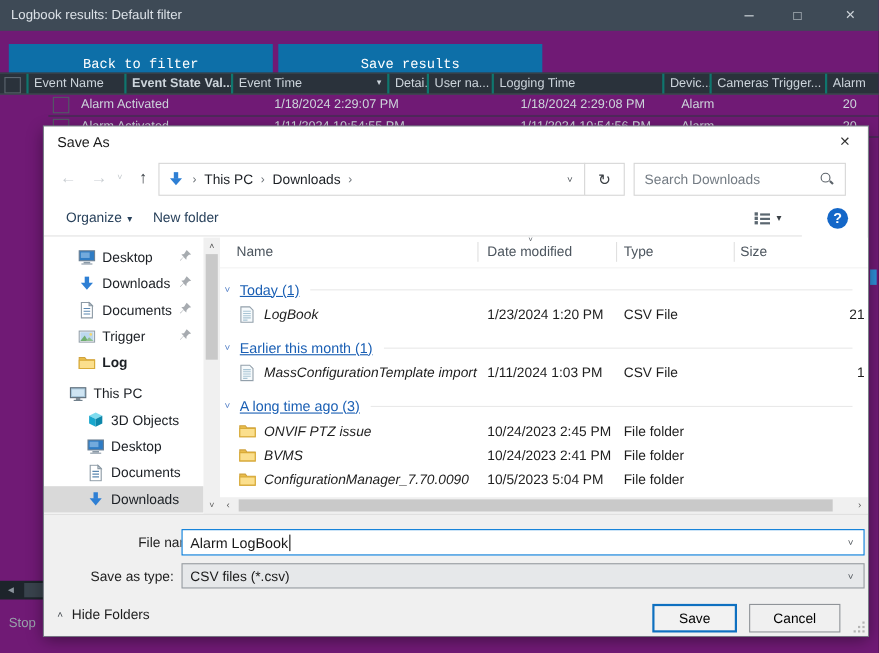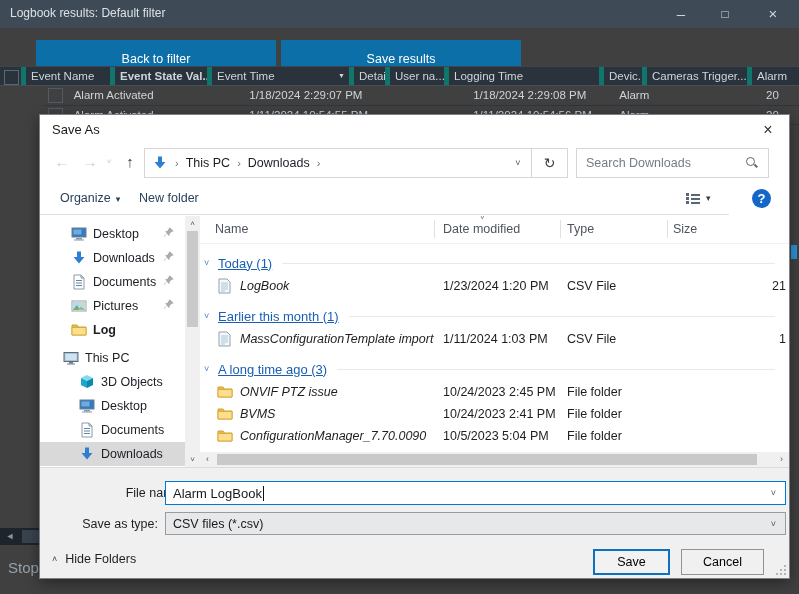--- a/index.html
+++ b/index.html
@@ -1,50 +1,50 @@
 <!DOCTYPE html>
 <html><head>
 <meta charset="utf-8">
 <style>
   html,body{margin:0;padding:0;background:#111;}
   #root{position:relative;width:799px;height:594px;overflow:hidden;
-        font-family:"Liberation Sans",sans-serif;background:#404040;}
+        font-family:"Liberation Sans",sans-serif;background:#701a75;}
   
   .titlebar{position:absolute;left:0;top:0;width:799px;height:28px;background:#3e4a56;}
   .titlebar .t{position:absolute;left:10px;top:6px;font-size:12px;color:#dbe1e7;}
   .wc{position:absolute;top:0;width:34px;height:28px;text-align:center;line-height:28px;color:#cfd6db;cursor:default;}
   .wc.min{left:664px;font-size:15px;}
   .wc.max{left:708px;font-size:12px;}
   .wc.cls{left:756px;font-size:15px;}
   .blue-btn{position:absolute;top:40px;height:37px;background:#0d6fa8;border:none;color:#fff;
-            font-size:12.5px;font-family:Liberation Sans, sans-serif;margin-left:28px;}
+            font-size:12.5px;font-family:Liberation Mono, monospace;}
   .bb1{left:8px;width:240px;}
   .bb2{left:253px;width:240px;}
   .thead{position:absolute;left:0;top:66px;width:799px;height:20px;display:flex;background:#2a323b;
          border-top:1px solid #3c4650;border-bottom:1px solid #454f59;color:#cdd5dc;font-size:11.5px;box-sizing:border-box;}
-  .th{box-sizing:border-box;border-right:5px solid #0f766e;padding:3px 0 0 5px;position:relative;
+  .th{box-sizing:border-box;border-right:2px solid #0f766e;padding:3px 0 0 5px;position:relative;
       white-space:nowrap;overflow:hidden;}
   .c0{width:26px;}.c1{width:89px;}.c2{width:97px;font-weight:bold;}.c3{width:142px;}.c4{width:36px;}
   .c5{width:59px;}.c6{width:155px;}.c7{width:43px;}.c8{width:105px;}.c9{width:47px;border-right:none;}
   .sortglyph{position:absolute;right:4px;top:5px;font-size:7px;color:#cdd5dc;}
   .chk{display:inline-block;width:13px;height:13px;border:1px solid #5d6771;margin:0;}
   .th .chk{margin-left:-1px;margin-top:0;}
   .tbody{position:absolute;left:0;top:86px;width:799px;}
   .tr{display:flex;height:19.5px;box-sizing:border-box;color:#ccd4da;font-size:11.5px;margin-left:44px;}
   .td{box-sizing:border-box;padding:3px 0 0 5px;white-space:nowrap;overflow:hidden;}
   .td.c0{padding-top:2px;padding-left:4px;}
   .td .chk{border-color:#515b65;}
   .td.num{padding-left:12px;}
   .rowline{box-shadow:inset 0 -1px 0 #2c3640;}
   .marker{color:#cdd5dc;font-size:10px;line-height:14px;padding-left:3px;}
   .app-hscroll{position:absolute;left:0;top:528px;width:789px;height:17px;background:#1d242b;}
   .app-hscroll .arr{position:absolute;left:2px;top:1px;width:16px;height:15px;color:#8a939c;font-size:9px;
                     line-height:15px;text-align:center;}
   .app-hscroll .thumb{position:absolute;left:22px;top:2px;width:740px;height:13px;background:#39434d;}
-  .stop-btn{position:absolute;left:8px;top:559px;color:#98a1aa;font-size:15px;}
+  .stop-btn{position:absolute;left:8px;top:559px;color:#98a1aa;font-size:12px;}
   .app-vthumb{position:absolute;left:791px;top:245px;width:6px;height:14px;background:#2e90d8;}
   
   .dialog{position:absolute;left:40px;top:115px;width:749px;height:463px;background:#fff;
           box-shadow:0 0 0 1px #7a8088,0 4px 14px rgba(0,0,0,.45);z-index:10;color:#1a1a1a;}
   .dlg-title{position:absolute;left:12px;top:7px;font-size:13px;}
   .dlg-close{position:absolute;right:6px;top:2px;width:30px;height:26px;text-align:center;line-height:26px;
              font-size:16px;color:#333;}
   .nav{position:absolute;left:0;top:30px;width:749px;height:38px;}
   .navbtn{position:absolute;top:3px;width:24px;height:28px;text-align:center;line-height:28px;font-size:15px;}
   .nb-back{left:10px;color:#c9ced2;}
@@ -367,21 +367,21 @@
           <div class="side-item" style="top: 78px;">
             <span class="s-icon" style="margin-left: 30px;">
               <svg width="16" height="16" viewBox="0 0 16 16">
                 <rect x="1" y="3" width="14" height="10" fill="#fff" stroke="#94a0aa"></rect>
                 <rect x="2" y="4" width="12" height="8" fill="#bcd8ee"></rect>
                 <polygon points="2,12 6,7 9,12" fill="#6fae6f"></polygon>
                 <polygon points="7,12 10,8.5 14,12" fill="#8fc08f"></polygon>
                 <circle cx="11.5" cy="6" r="1.2" fill="#f5d76e"></circle>
               </svg>
             </span>
-            <span class="s-label">Pictures</span>
+            <span class="s-label">Trigger</span>
             <span class="s-pin">
               <svg width="13" height="13" viewBox="0 0 16 16" fill="#8a9096">
                 <path d="M9.5 1.5 L14.5 6.5 L12 7 L9.5 9.5 L9 12.5 L6 9.5 L2.5 13.5 L2 13 L6 9 L3.5 6.5 L6.5 6 Z"></path>
               </svg>
             </span>
           </div>
           <div class="side-item" style="top: 102px; font-weight: bold;">
             <span class="s-icon" style="margin-left: 30px;">
               <svg width="16" height="16" viewBox="0 0 16 16">
                 <path d="M1 3 h5 l1.5 2 H15 v8 H1 z" fill="#e9bc4a" stroke="#cfa23f"></path>

